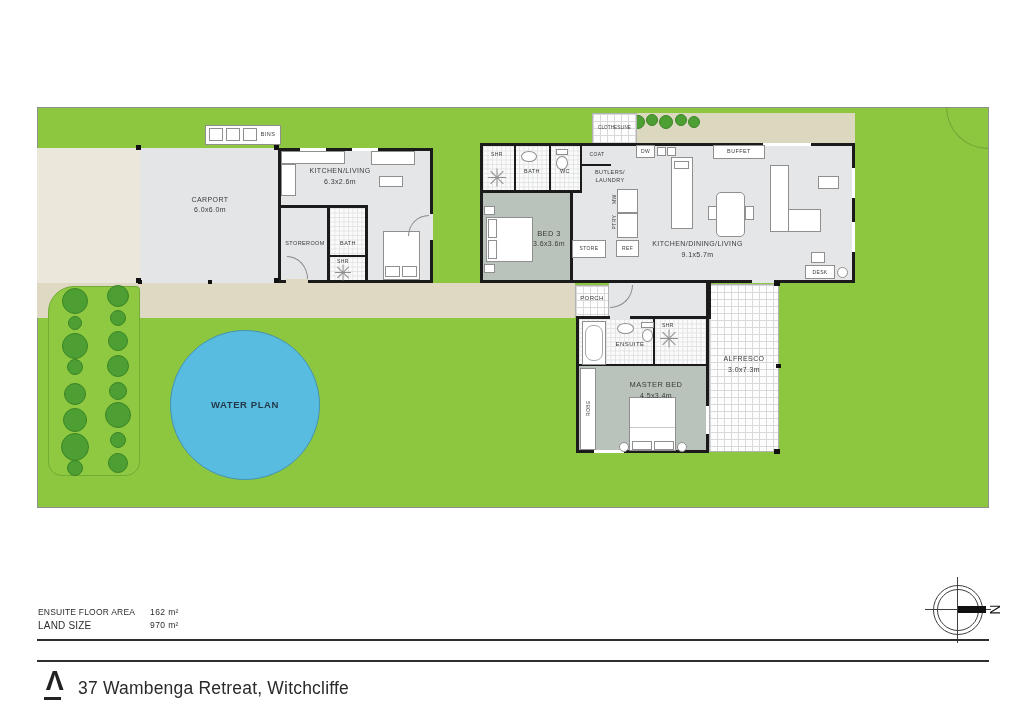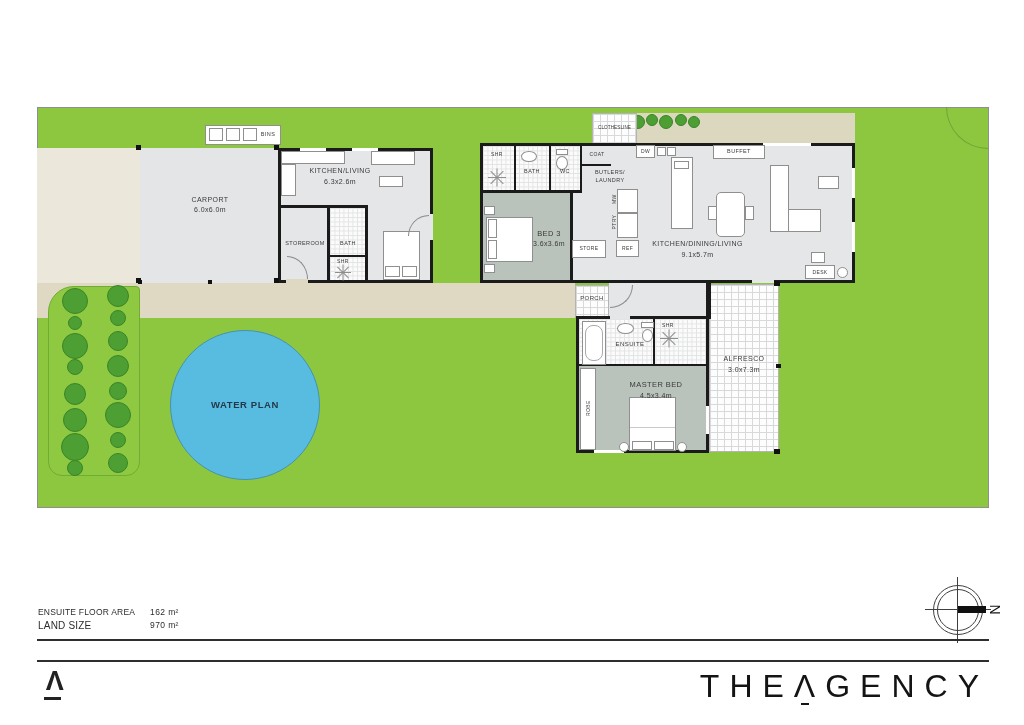--- a/index.html
+++ b/index.html
@@ -230,24 +230,22 @@
 
   <div class="lbl left" style="left:38px;top:607px;width:115px;font-size:8.5px;letter-spacing:.2px;color:#2c2c2c">ENSUITE FLOOR AREA</div>
   <div class="lbl left" style="left:150px;top:607px;width:80px;font-size:8.5px;color:#2c2c2c">162 m²</div>
   <div class="lbl left" style="left:38px;top:620px;width:115px;font-size:10px;letter-spacing:.2px;color:#2c2c2c">LAND SIZE</div>
   <div class="lbl left" style="left:150px;top:620px;width:80px;font-size:8.5px;color:#2c2c2c">970 m²</div>
   <div class="abs" style="left:37px;top:639px;width:952px;height:2px;background:#2e2e2e"></div>
   <div class="abs" style="left:37px;top:660px;width:952px;height:2px;background:#2e2e2e"></div>
 
   <div class="lbl" style="left:40px;top:668px;width:30px;font-size:27px;font-weight:700;color:#222;line-height:1">Λ</div>
   <div class="abs" style="left:44px;top:697px;width:17px;height:3px;background:#222"></div>
-
-  <div class="abs brand" style="left:540px;top:668px;width:449px;text-align:right">
-    <span>THE</span><span class="ba">Λ</span><span>GENCY</span>
-  </div>
+  <div class="lbl left" style="left:78px;top:678px;width:420px;font-size:17.5px;letter-spacing:.2px;color:#2a2a2a">37 Wambenga Retreat, Witchcliffe</div>
+
 
 <div class="tree" style="left: 62px; top: 288px; height: 26px; width: 26px;"></div>
     <div class="tree" style="left: 68px; top: 316px; height: 14px; width: 14px;"></div>
     <div class="tree" style="left: 62px; top: 333px; height: 26px; width: 26px;"></div>
     <div class="tree" style="left: 67px; top: 359px; height: 16px; width: 16px;"></div>
     <div class="tree" style="left: 64px; top: 383px; height: 22px; width: 22px;"></div>
     <div class="tree" style="left: 63px; top: 408px; height: 24px; width: 24px;"></div>
     <div class="tree" style="left: 61px; top: 433px; height: 28px; width: 28px;"></div>
     <div class="tree" style="left: 67px; top: 460px; height: 16px; width: 16px;"></div>
     <div class="tree" style="left: 107px; top: 285px; height: 22px; width: 22px;"></div>

